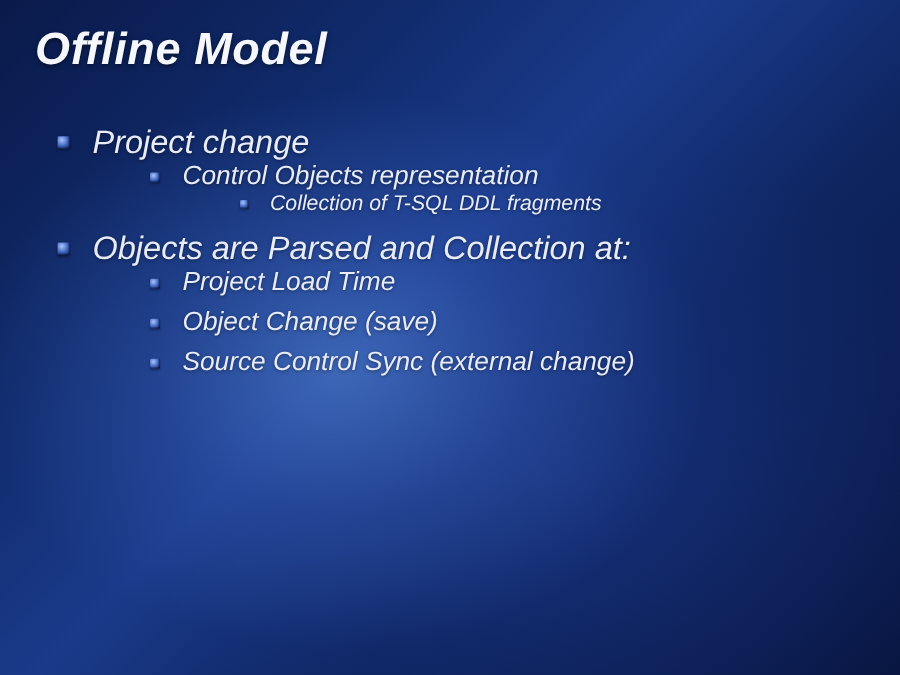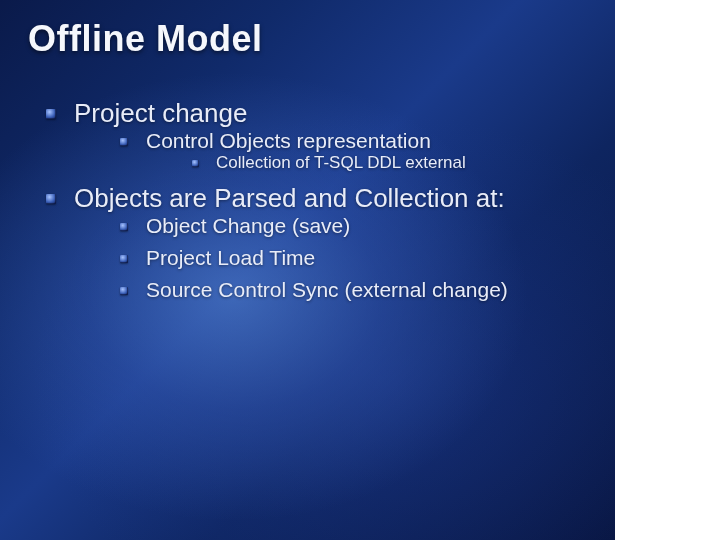--- a/index.html
+++ b/index.html
@@ -4,40 +4,41 @@
 <style>
   html, body {
     margin: 0;
     padding: 0;
     width: 720px;
     height: 540px;
     overflow: hidden;
     font-family: Arial, Helvetica, sans-serif;
   }
   .slide {
-    width: 615px;
+    width: 720px;
     height: 540px;
     position: relative;
     background:
       radial-gradient(ellipse 420px 320px at 38% 55%,
         rgba(90,140,220,0.55) 0%,
         rgba(60,100,190,0.35) 35%,
         rgba(20,40,110,0.0) 70%),
       radial-gradient(ellipse 500px 380px at 62% 70%,
         rgba(30,60,150,0.5) 0%,
         rgba(10,20,70,0.0) 70%),
       linear-gradient(135deg,
         #0a1a4a 0%,
         #102a6a 25%,
         #1a3a8a 45%,
         #0e2560 65%,
         #081540 100%);
     box-sizing: border-box;
     padding: 18px 28px 20px 28px;
     color: #e8ecf8;
+    font-style: italic;
   }
   .title {
     font-size: 36px;
     font-weight: bold;
     color: #f5f7fc;
     text-shadow: 0 2px 4px rgba(0,0,0,0.5);
     margin-bottom: 38px;
     letter-spacing: 0.5px;
   }
   ul {
@@ -95,39 +96,39 @@
       <span>Project change</span>
 
       <ul class="lvl2">
         <li>
           <span class="bullet"></span>
           <span>Control Objects representation</span>
 
           <ul class="lvl3">
             <li>
               <span class="bullet"></span>
-              <span>Collection of T-SQL DDL external</span>
+              <span>Collection of T-SQL DDL fragments</span>
             </li>
           </ul>
         </li>
       </ul>
     </li>
 
     <li>
       <span class="bullet"></span>
       <span>Objects are Parsed and Collection at:</span>
 
       <ul class="lvl2">
         <li>
           <span class="bullet"></span>
-          <span>Object Change (save)</span>
+          <span>Project Load Time</span>
         </li>
         <li>
           <span class="bullet"></span>
-          <span>Project Load Time</span>
+          <span>Object Change (save)</span>
         </li>
         <li>
           <span class="bullet"></span>
           <span>Source Control Sync (external change)</span>
         </li>
       </ul>
     </li>
   </ul>
 </div>
 

